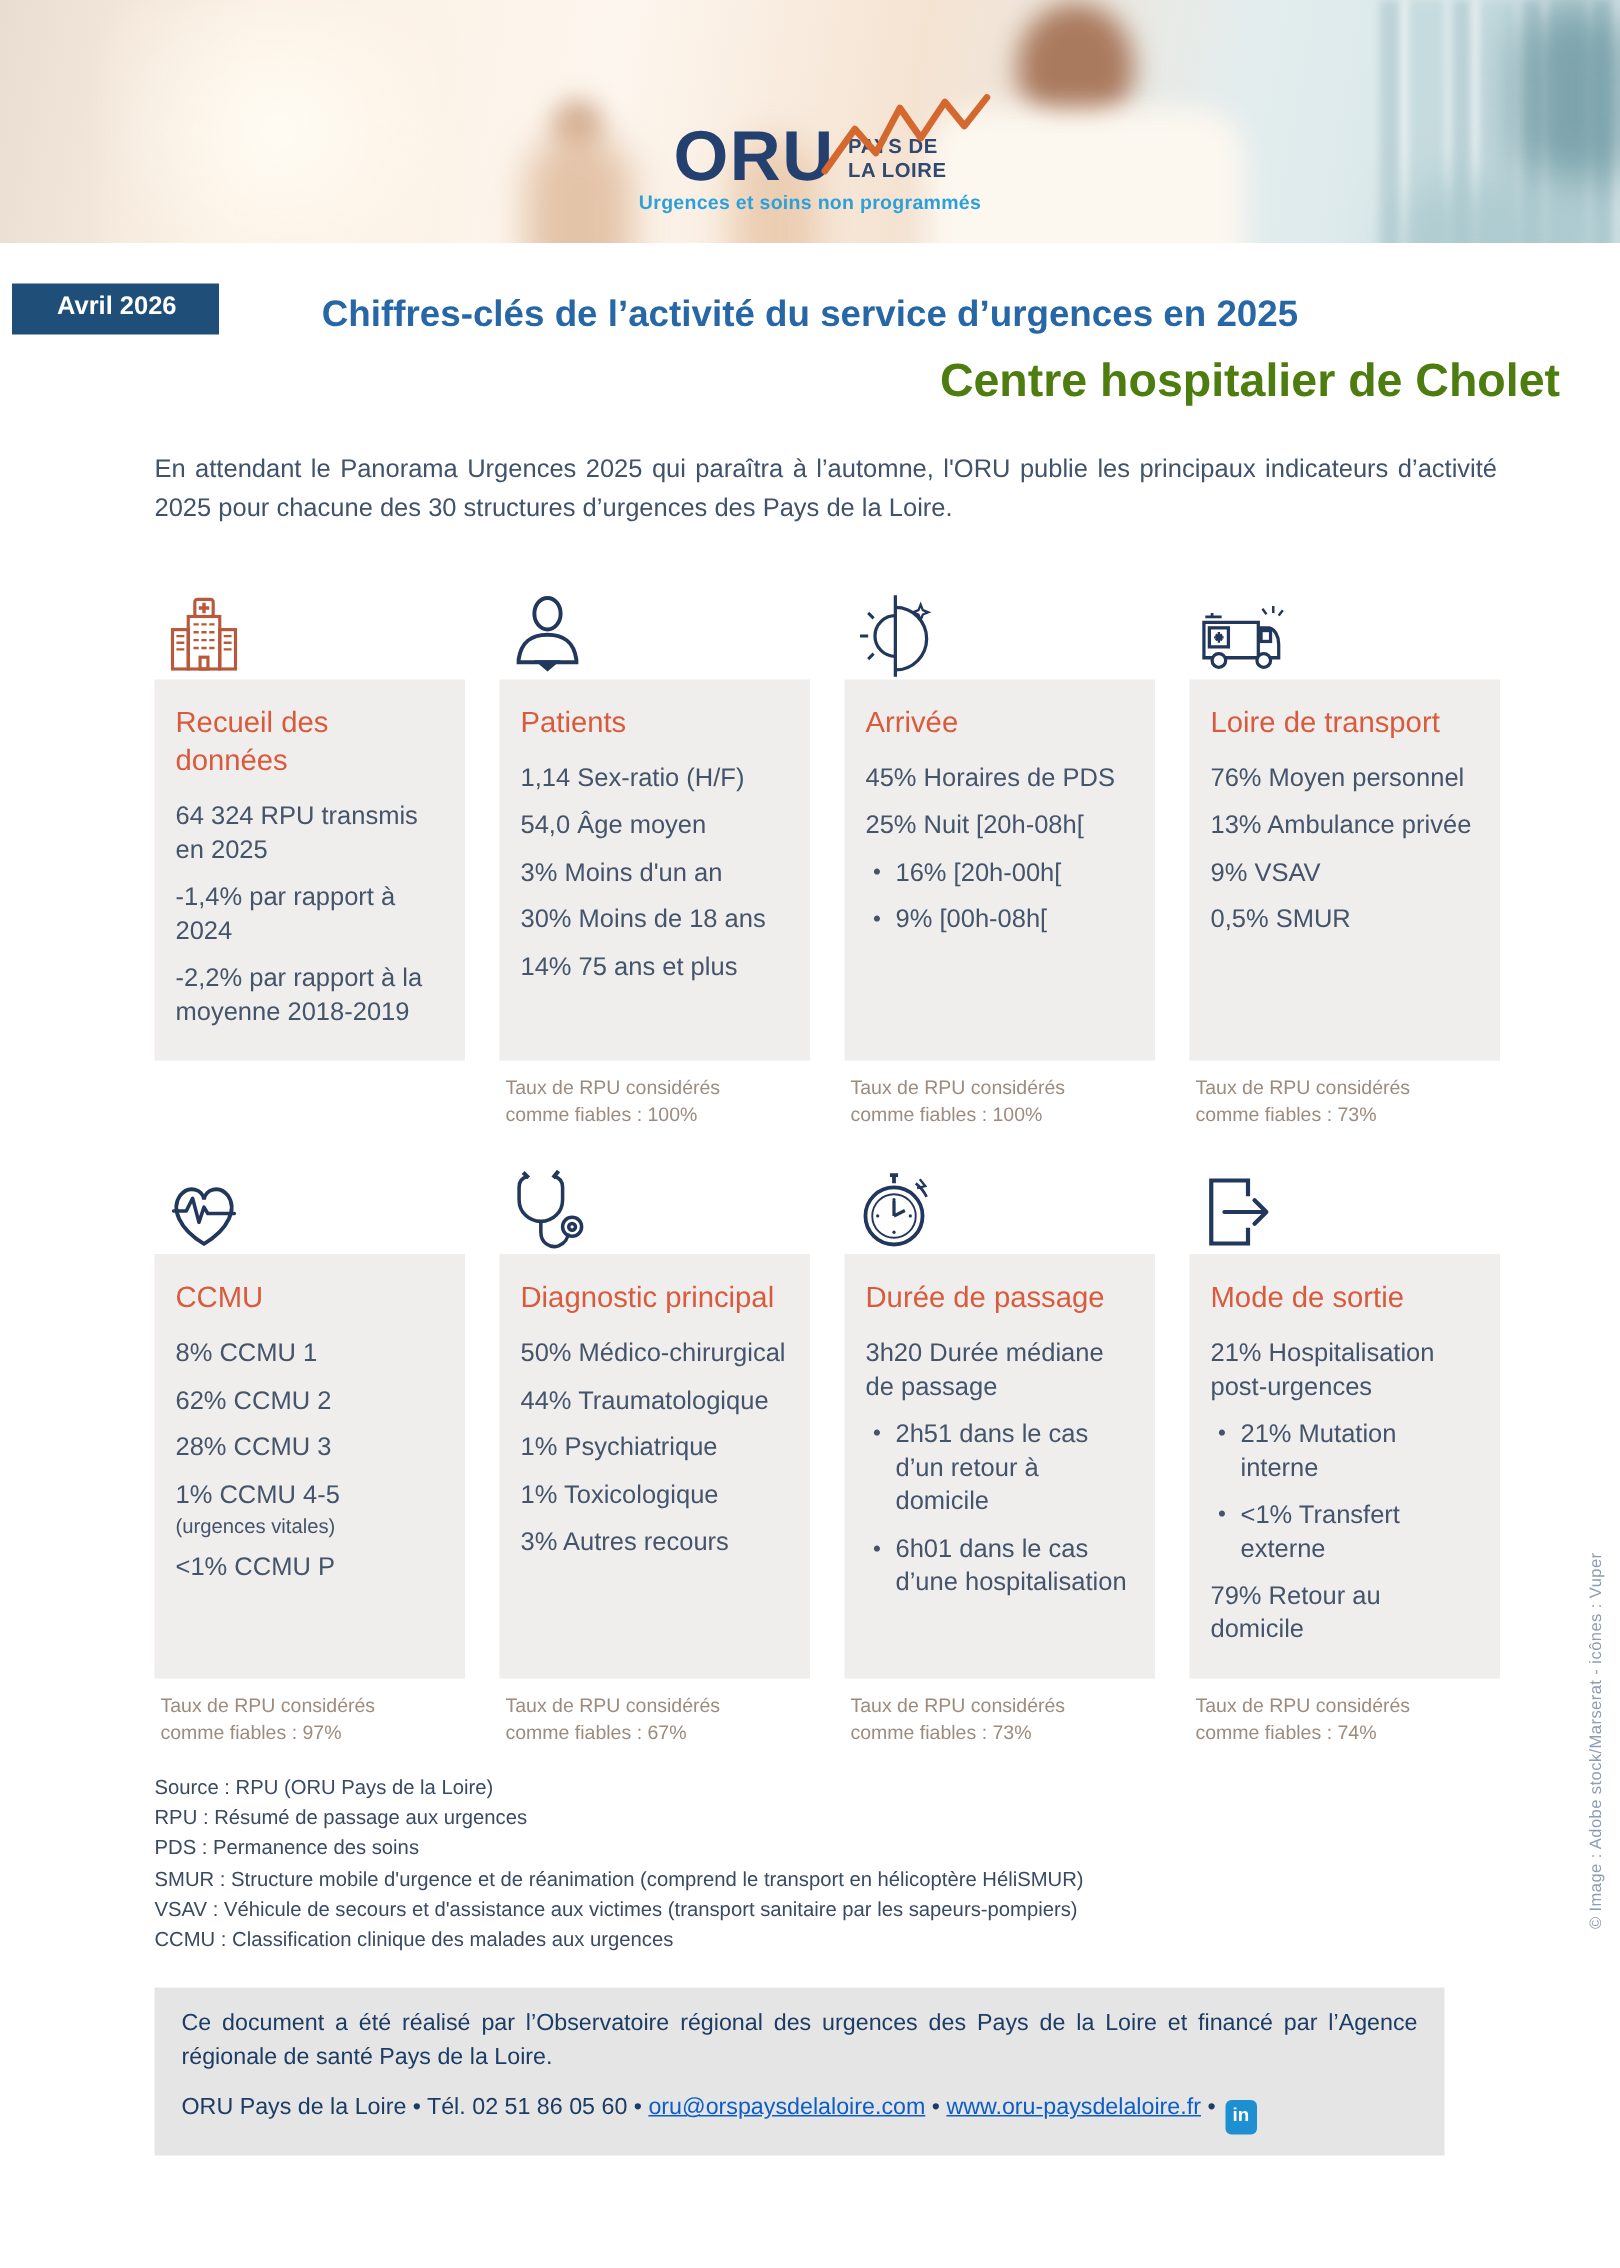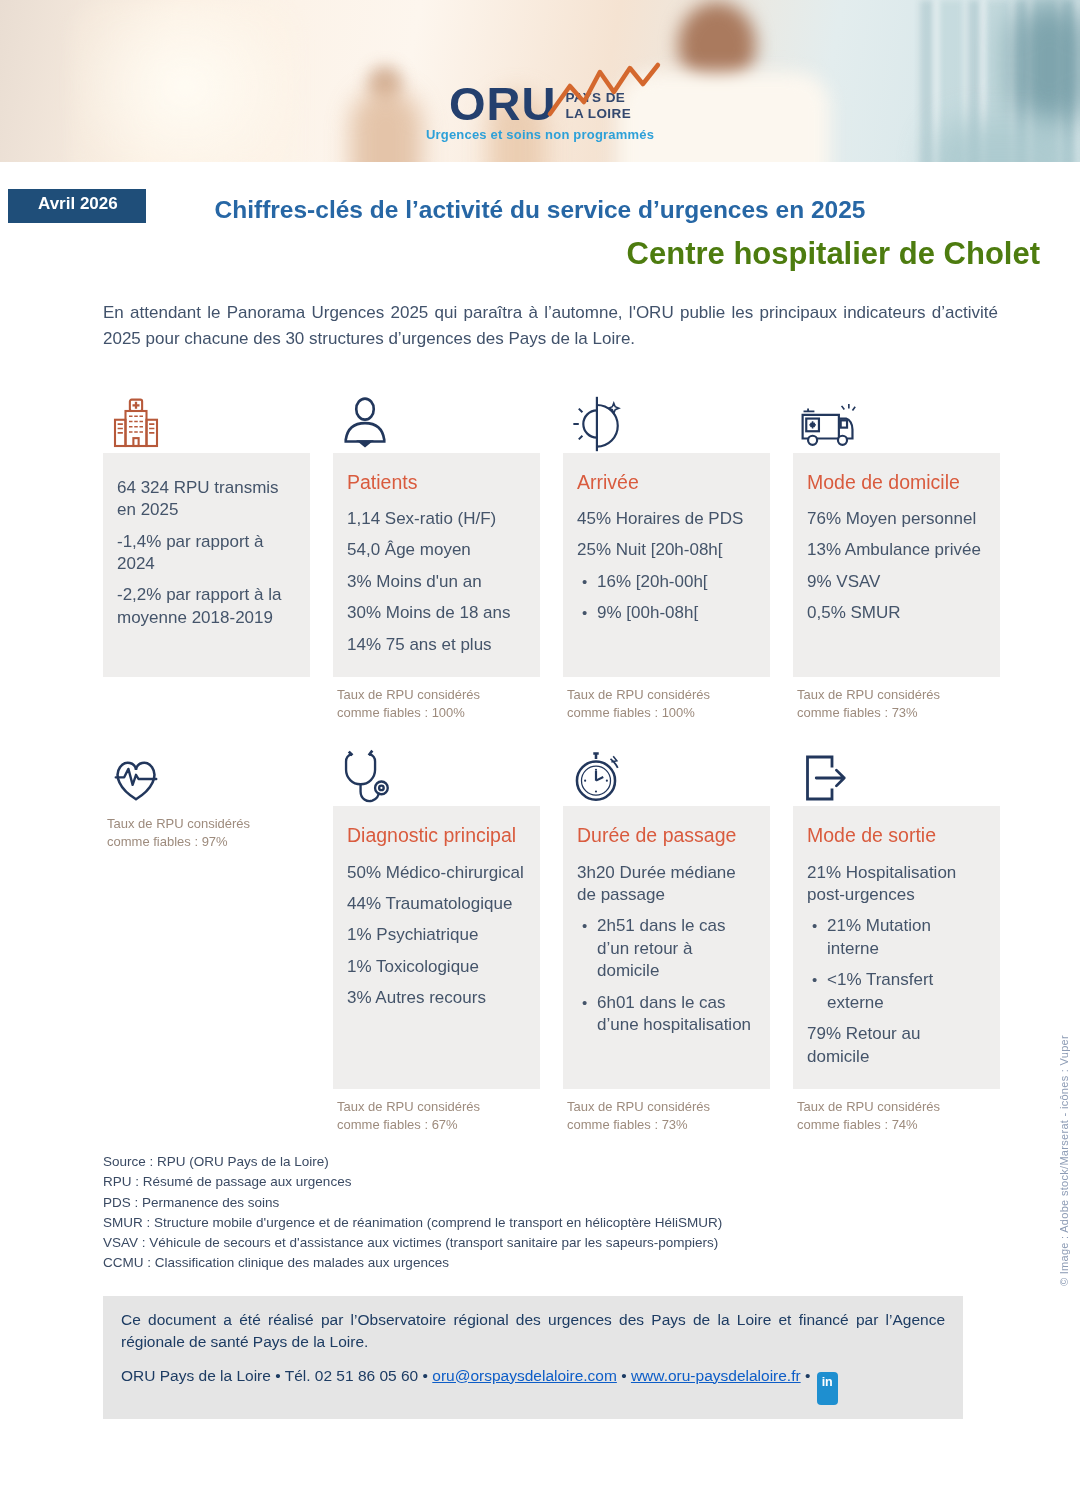--- a/index.html
+++ b/index.html
@@ -54,21 +54,21 @@
 
   
   .glossary{margin:16px 80px 0 103px;color:#3a4a63;font-size:13.5px;line-height:1.5;}
 
   
   .contact{margin:22px 117px 0 103px;background:#e5e5e5;padding:13px 18px 14px;color:#1d3c63;
     font-size:15.5px;line-height:1.45;}
   .contact-l1{text-align:justify;}
   .contact-l2{margin-top:11px;}
   .contact a{color:#0d5dc7;text-decoration:underline;}
-  .li-badge{display:inline-block;width:21px;height:33px;background:#1e8fd0;border-radius:4px;color:#fff;
+  .li-badge{display:inline-block;width:21px;height:23px;background:#1e8fd0;border-radius:4px;color:#fff;
     font-size:12.5px;font-weight:700;text-align:center;line-height:21px;vertical-align:-5px;margin-left:2px;}
 
   
   .credit{position:absolute;right:22px;top:1035px;transform-origin:right top;transform:rotate(-90deg);
     white-space:nowrap;font-size:11px;color:#8d9cb5;letter-spacing:.3px;}
 </style>
 </head>
 <body>
 
 <div class="page">
@@ -113,20 +113,21 @@
             <path d="M32 5.5v8M28 9.5h8" stroke-width="2.6"></path>
     <rect x="20" y="16" width="24" height="40"></rect>
             <rect x="8" y="26" width="12" height="30"></rect>
             <rect x="44" y="26" width="12" height="30"></rect>
     <path d="M24 22h4M30 22h4M36 22h4 M24 28h4M30 28h4M36 28h4 M24 34h4M30 34h4M36 34h4 M24 40h4M30 40h4M36 40h4" stroke-width="1.8"></path>
     <path d="M11 31h6M11 36h6M11 41h6M47 31h6M47 36h6M47 41h6" stroke-width="1.8"></path>
     <rect x="29" y="47" width="6" height="9"></rect>
           </svg>
         </div>
         <div class="box">
+          <div class="box-title">Recueil des données</div>
           <div class="stat">64 324 RPU transmis en 2025</div>
           <div class="stat">-1,4% par rapport à 2024</div>
           <div class="stat">-2,2% par rapport à la moyenne 2018-2019</div>
         </div>
         <div class="reliability"></div>
       </div>
       <div class="card">
         <div class="icon-wrap">
           <svg width="56" height="58" viewBox="0 0 64 64" fill="none" stroke="#22375c" stroke-width="3">
     <ellipse cx="32" cy="15" rx="10" ry="12"></ellipse>
@@ -177,36 +178,45 @@
     <rect x="46" y="28" width="7" height="8"></rect>
     <circle cx="15" cy="50" r="5" fill="#fff"></circle>
             <circle cx="48" cy="50" r="5" fill="#fff"></circle>
     <rect x="8" y="26" width="14" height="14"></rect>
     <path d="M15 29v8 M11.5 33h7 M12.7 30.8l4.6 4.4 M17.3 30.8l-4.6 4.4" stroke-width="1.8"></path>
     <path d="M5 18 h12 M10 18 v-3" stroke-width="2"></path>
     <path d="M50 16 l-3 -4 M55 15 v-5 M59 17 l3 -4" stroke-width="1.8"></path>
           </svg>
         </div>
         <div class="box">
-          <div class="box-title">Mode de domicile</div>
+          <div class="box-title">Loire de transport</div>
           <div class="stat">76% Moyen personnel</div>
           <div class="stat">13% Ambulance privée</div>
           <div class="stat">9% VSAV</div>
           <div class="stat">0,5% SMUR</div>
         </div>
         <div class="reliability">Taux de RPU considérés comme fiables : 73%</div>
       </div>
     </div>
   <div class="grid row2">
       <div class="card">
         <div class="icon-wrap">
           <svg width="58" height="54" viewBox="0 0 64 64" fill="none" stroke="#22375c" stroke-width="3">
     <path d="M32 56 C12 44 6 28 13 18 C20 9 31 13 32 21 C33 13 44 9 51 18 C58 28 52 44 32 56 Z"></path>
     <path d="M8 30 h10 l5 -10 5 19 4 -12 3 5 h21" stroke-width="2.8" stroke-linejoin="round" stroke-linecap="round"></path>
           </svg>
+        </div>
+        <div class="box">
+          <div class="box-title">CCMU</div>
+          <div class="stat">8% CCMU 1</div>
+          <div class="stat">62% CCMU 2</div>
+          <div class="stat">28% CCMU 3</div>
+          <div class="stat">1% CCMU 4-5</div>
+          <div class="stat-small">(urgences vitales)</div>
+          <div class="stat">&lt;1% CCMU P</div>
         </div>
         <div class="reliability">Taux de RPU considérés comme fiables : 97%</div>
       </div>
       <div class="card">
         <div class="icon-wrap">
           <svg width="58" height="58" viewBox="0 0 64 64" fill="none" stroke="#22375c" stroke-width="2.6">
     <path d="M16 7 C12 8 10 11 10 15 L10 24 C10 33 17 40 26 40 C35 40 42 33 42 24 L42 15 C42 11 40 8 36 7"></path>
     <path d="M13 4 l4 4 M39 3 l-4 5" stroke-width="3"></path>
     <path d="M26 40 L26 48 C26 56 33 60 39 58 C44 56 46 52 46 49"></path>
     <circle cx="49" cy="44" r="7"></circle>

